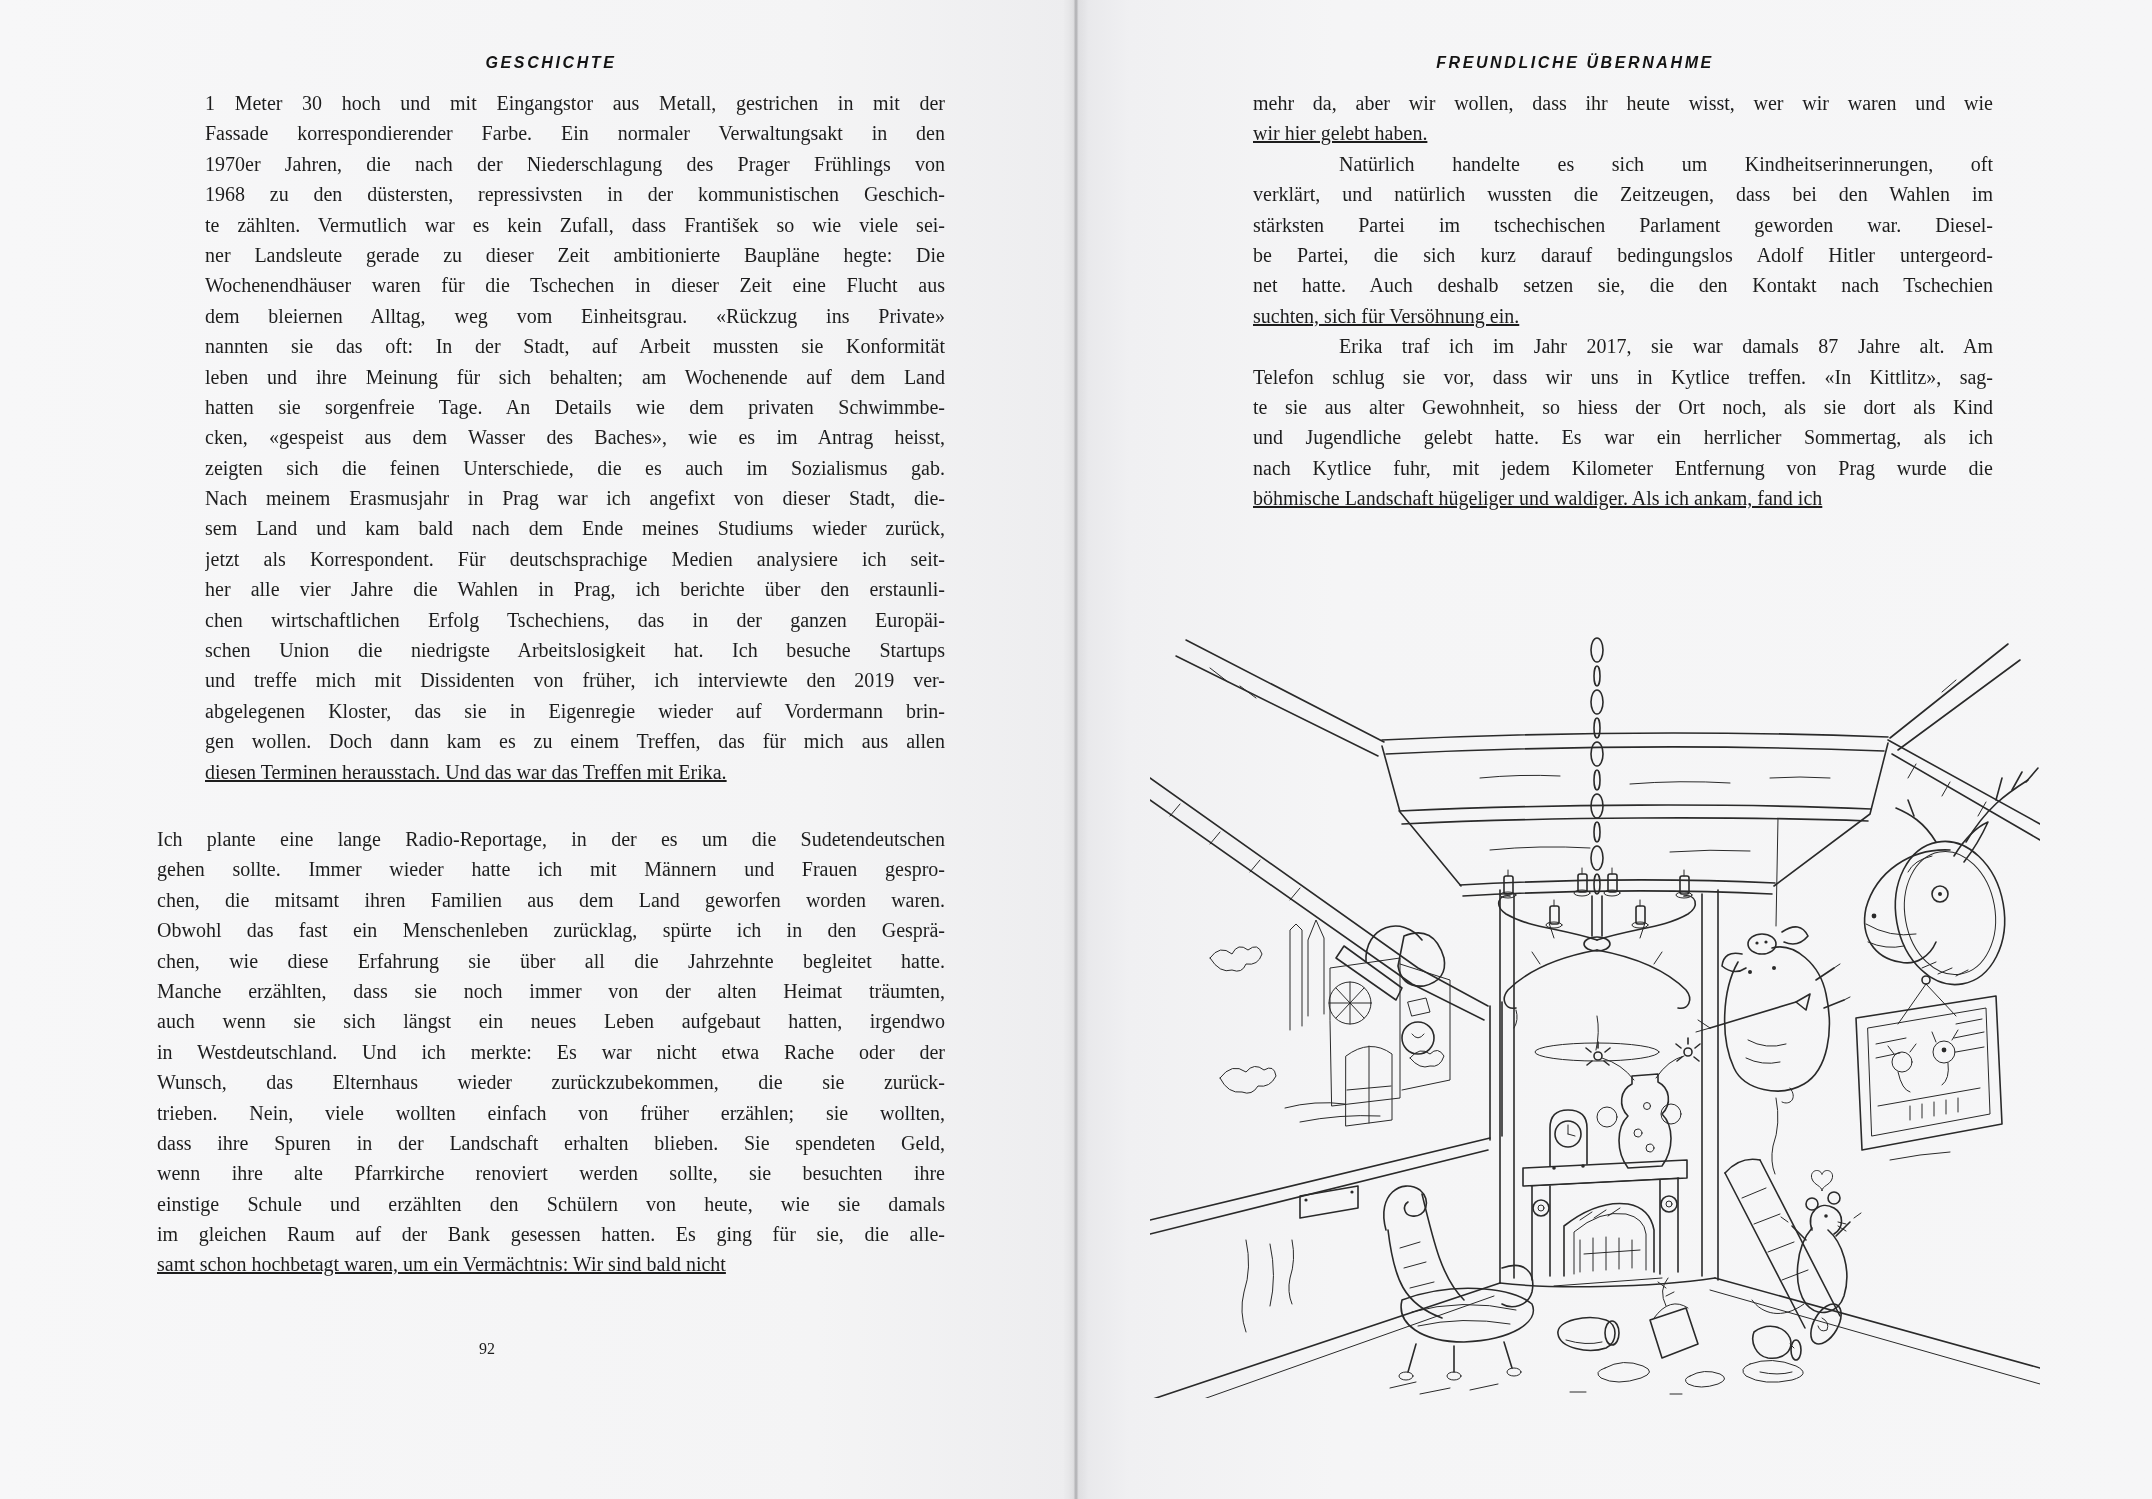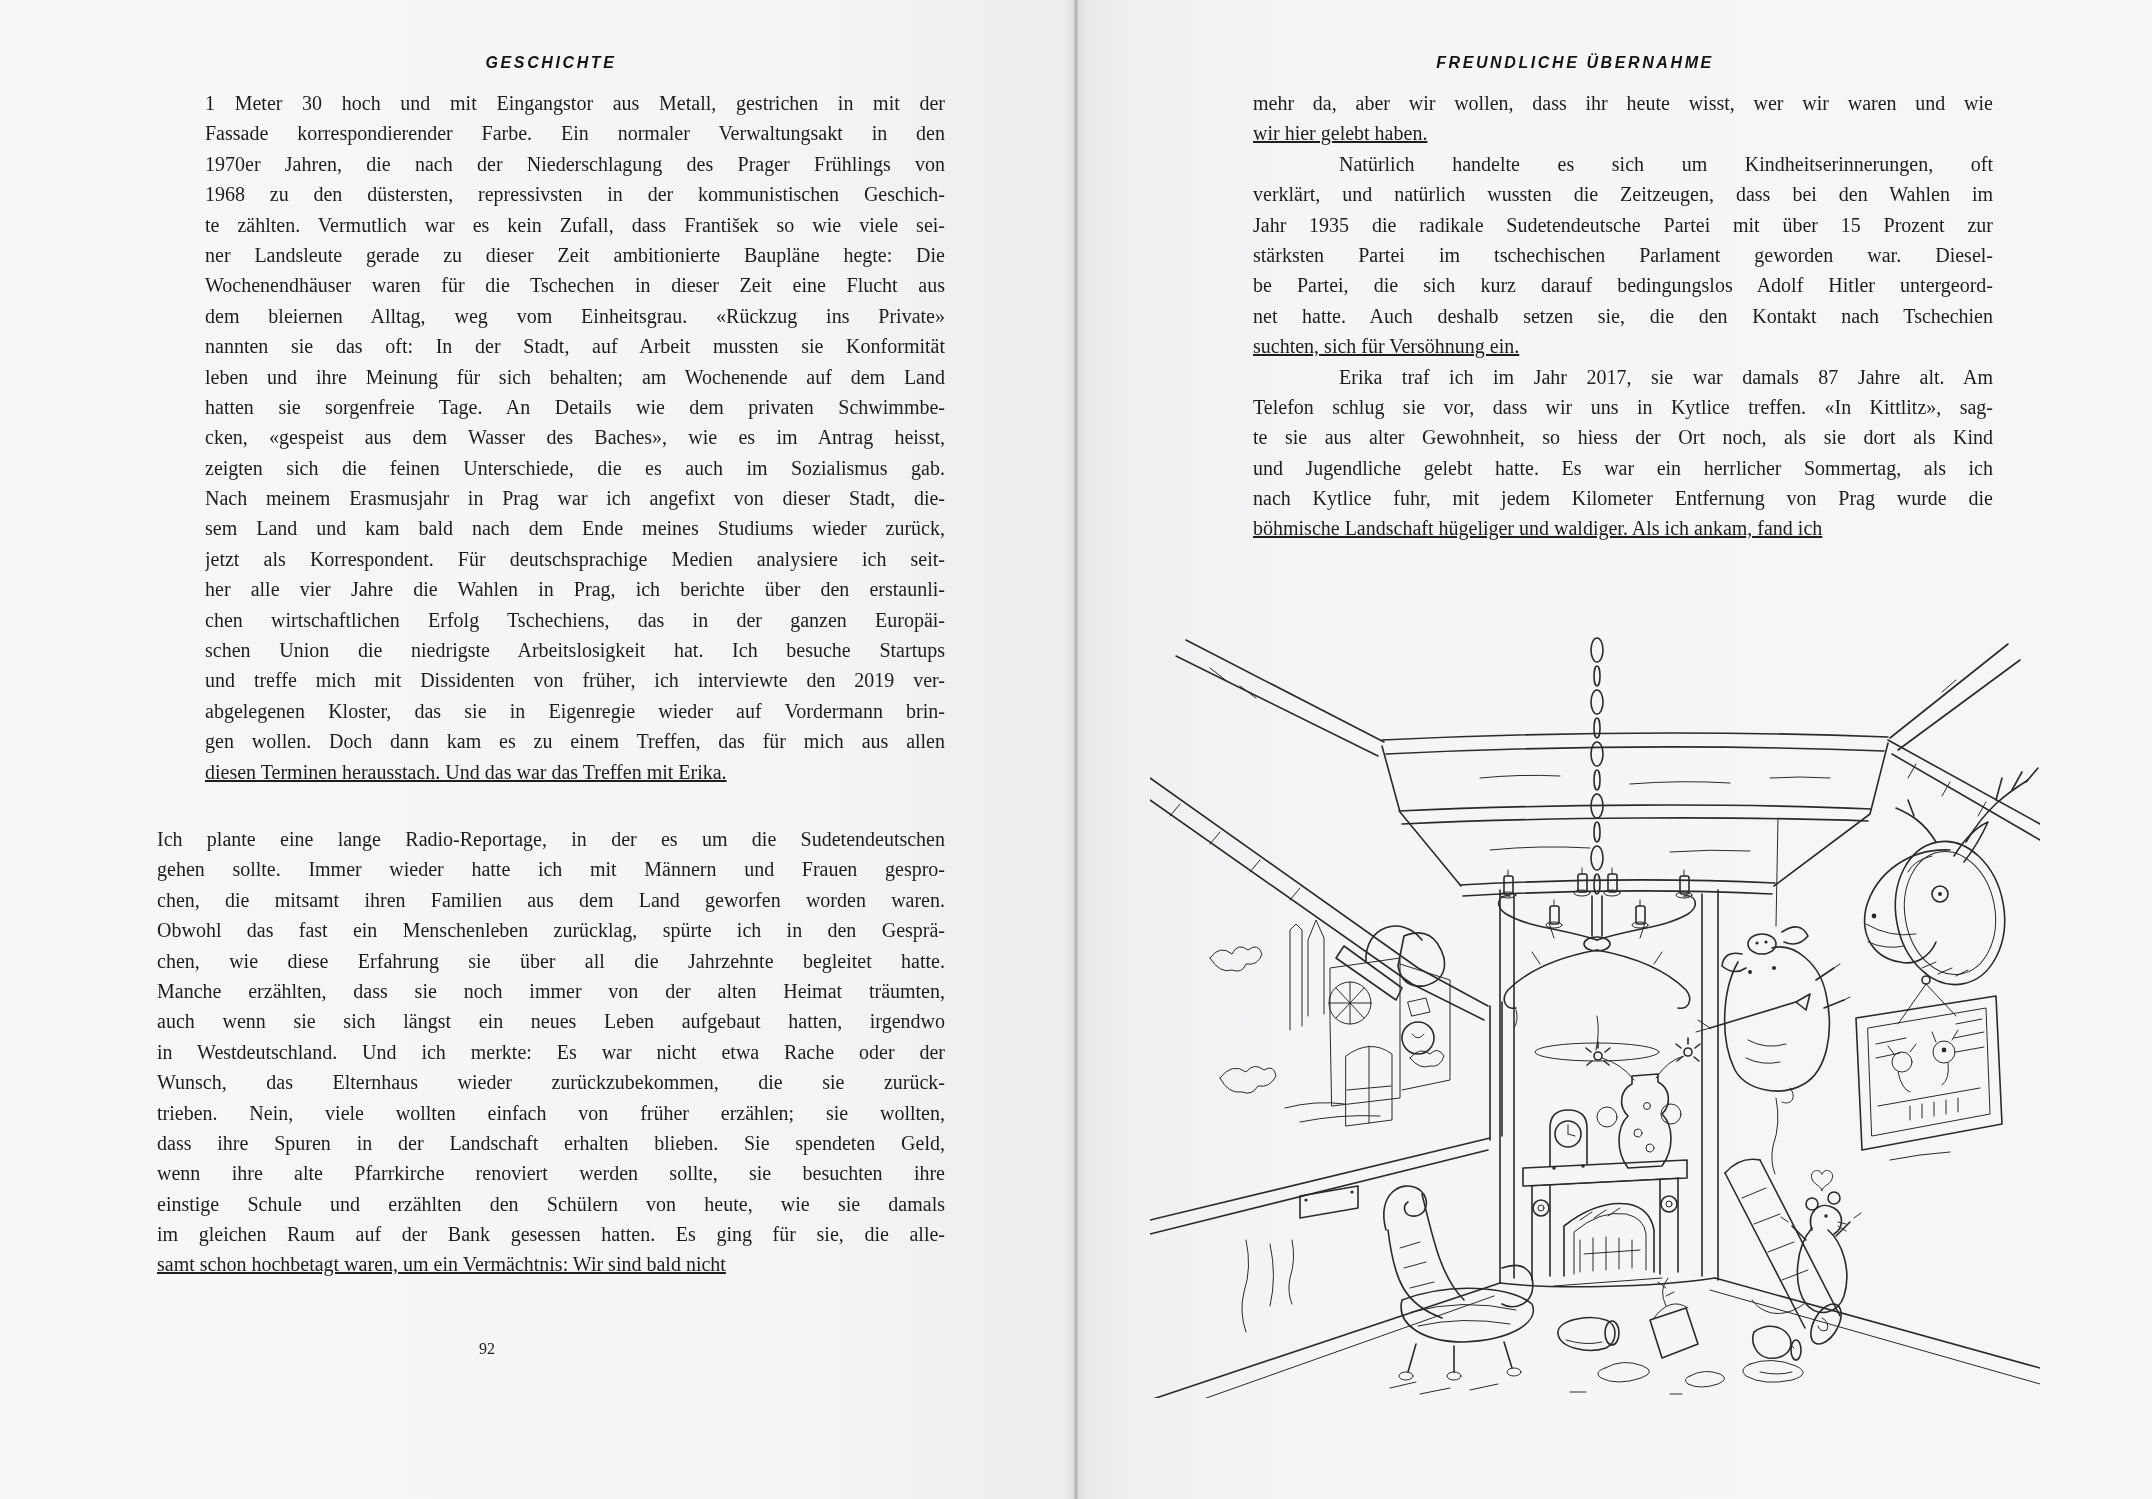--- a/index.html
+++ b/index.html
@@ -81,21 +81,20 @@
         <div class="pend" data-name="text-line">samt schon hochbetagt waren, um ein Vermächtnis: Wir sind bald nicht</div>
       </div>
   </div>
 
   <div class="textcol" id="col-right" data-name="right-text-column">
     <div data-name="paragraph">
         <div data-name="text-line">mehr da, aber wir wollen, dass ihr heute wisst, wer wir waren und wie</div>
         <div class="pend" data-name="text-line">wir hier gelebt haben.</div>
         <div class="ind" data-name="text-line">Natürlich handelte es sich um Kindheitserinnerungen, oft</div>
         <div data-name="text-line">verklärt, und natürlich wussten die Zeitzeugen, dass bei den Wahlen im</div>
-        <div data-name="text-line">Jahr 1935 die radikale Sudetendeutsche Partei mit über 15 Prozent zur</div>
         <div data-name="text-line">stärksten Partei im tschechischen Parlament geworden war. Diesel-</div>
         <div data-name="text-line">be Partei, die sich kurz darauf bedingungslos Adolf Hitler untergeord-</div>
         <div data-name="text-line">net hatte. Auch deshalb setzen sie, die den Kontakt nach Tschechien</div>
         <div class="pend" data-name="text-line">suchten, sich für Versöhnung ein.</div>
         <div class="ind" data-name="text-line">Erika traf ich im Jahr 2017, sie war damals 87 Jahre alt. Am</div>
         <div data-name="text-line">Telefon schlug sie vor, dass wir uns in Kytlice treffen. «In Kittlitz», sag-</div>
         <div data-name="text-line">te sie aus alter Gewohnheit, so hiess der Ort noch, als sie dort als Kind</div>
         <div data-name="text-line">und Jugendliche gelebt hatte. Es war ein herrlicher Sommertag, als ich</div>
         <div data-name="text-line">nach Kytlice fuhr, mit jedem Kilometer Entfernung von Prag wurde die</div>
         <div class="pend" data-name="text-line">böhmische Landschaft hügeliger und waldiger. Als ich ankam, fand ich</div>

